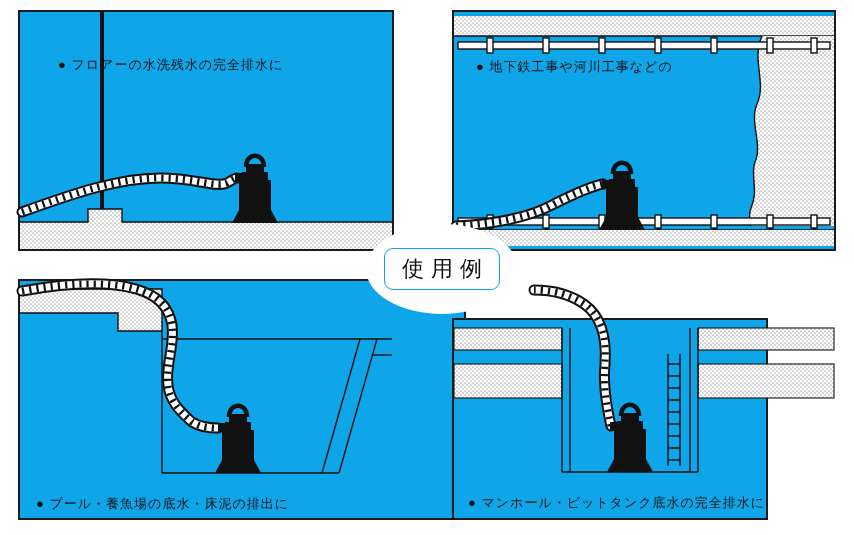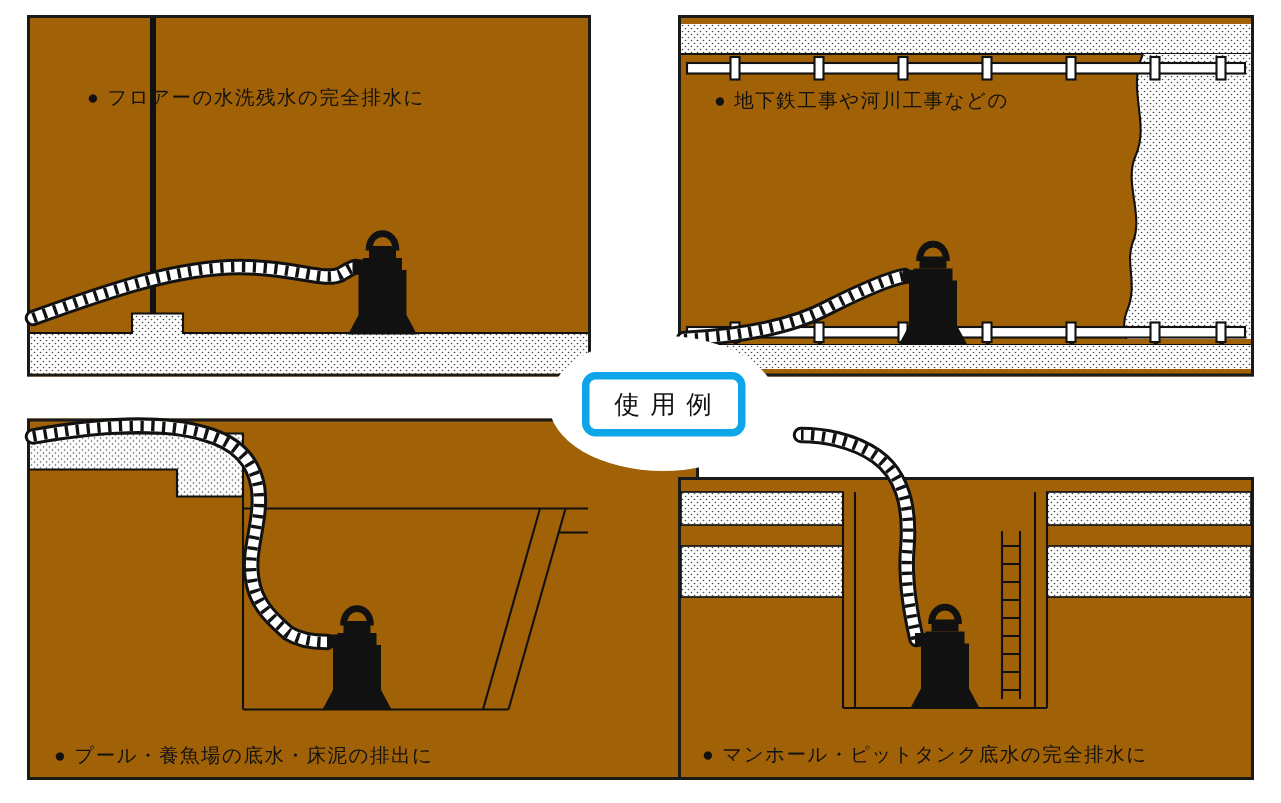--- a/index.html
+++ b/index.html
@@ -1,35 +1,35 @@
 <!DOCTYPE html>
 <html><head>
 <meta charset="utf-8">
 <style>
   * { margin:0; padding:0; box-sizing:border-box; }
   html,body { background:#ffffff; }
   body { font-family:"Liberation Sans","DejaVu Sans",sans-serif; }
   .page { position:relative; width:854px; height:535px; background:#ffffff; overflow:hidden; }
-  .panel { position:absolute; border:2px solid #1a1a1a; background:#a16207; }
+  .panel { position:absolute; border:2px solid #1a1a1a; background:#0ea5e9; }
   .panel-tl { left:18px;  top:10px;  width:376px; height:241px; }
   .panel-tr { left:452px; top:10px;  width:384px; height:241px; }
   .panel-bl { left:18px;  top:279px; width:448px; height:241px; }
-  .panel-br { left:452px; top:318px; width:384px; height:202px; }
+  .panel-br { left:452px; top:318px; width:316px; height:202px; }
   svg.scene { position:absolute; left:0; top:0; overflow:visible; display:block; }
   .caption { position:absolute; font-size:13px; letter-spacing:1px; color:#111; white-space:nowrap; z-index:3; }
   .cap-tl  { left:38px; top:44px; }
   .cap-tr1 { left:22px; top:46px; }
   .cap-tr2 { left:36px; top:66px; }
   .cap-bl  { left:16px; top:214px; }
   .cap-br  { left:14px; top:174px; }
   .center-oval { position:absolute; left:366px; top:224px; width:152px; height:90px;
                  background:#ffffff; border-radius:50%; display:flex; align-items:center;
                  justify-content:center; z-index:6; }
-  .center-box { border:5px solid #0ea5e9; border-radius:9px; padding:5px 10px 5px 17px;
-                font-size:17px; letter-spacing:7px; color:#111; }
+  .center-box { border:1px solid #0ea5e9; border-radius:9px; padding:5px 10px 5px 17px;
+                font-size:22px; letter-spacing:7px; color:#111; }
   
   .hose-outer { fill:none; stroke:#111; stroke-width:11; stroke-linecap:round; }
   .hose-inner { fill:none; stroke:#fff; stroke-width:7;  stroke-linecap:round; }
   .hose-ribs  { fill:none; stroke:#111; stroke-width:7;  stroke-dasharray:2.2 5; }
   .line   { fill:none; stroke:#111; stroke-width:1.4; }
   .pipe   { fill:#fff; stroke:#111; stroke-width:1.4; }
   .stip   { fill:url(#stipple) #d9d9d9; }
   .stip-o { fill:url(#stipple) #d9d9d9; stroke:#111; stroke-width:1.1; }
   .ink    { fill:#111; }
 </style>

